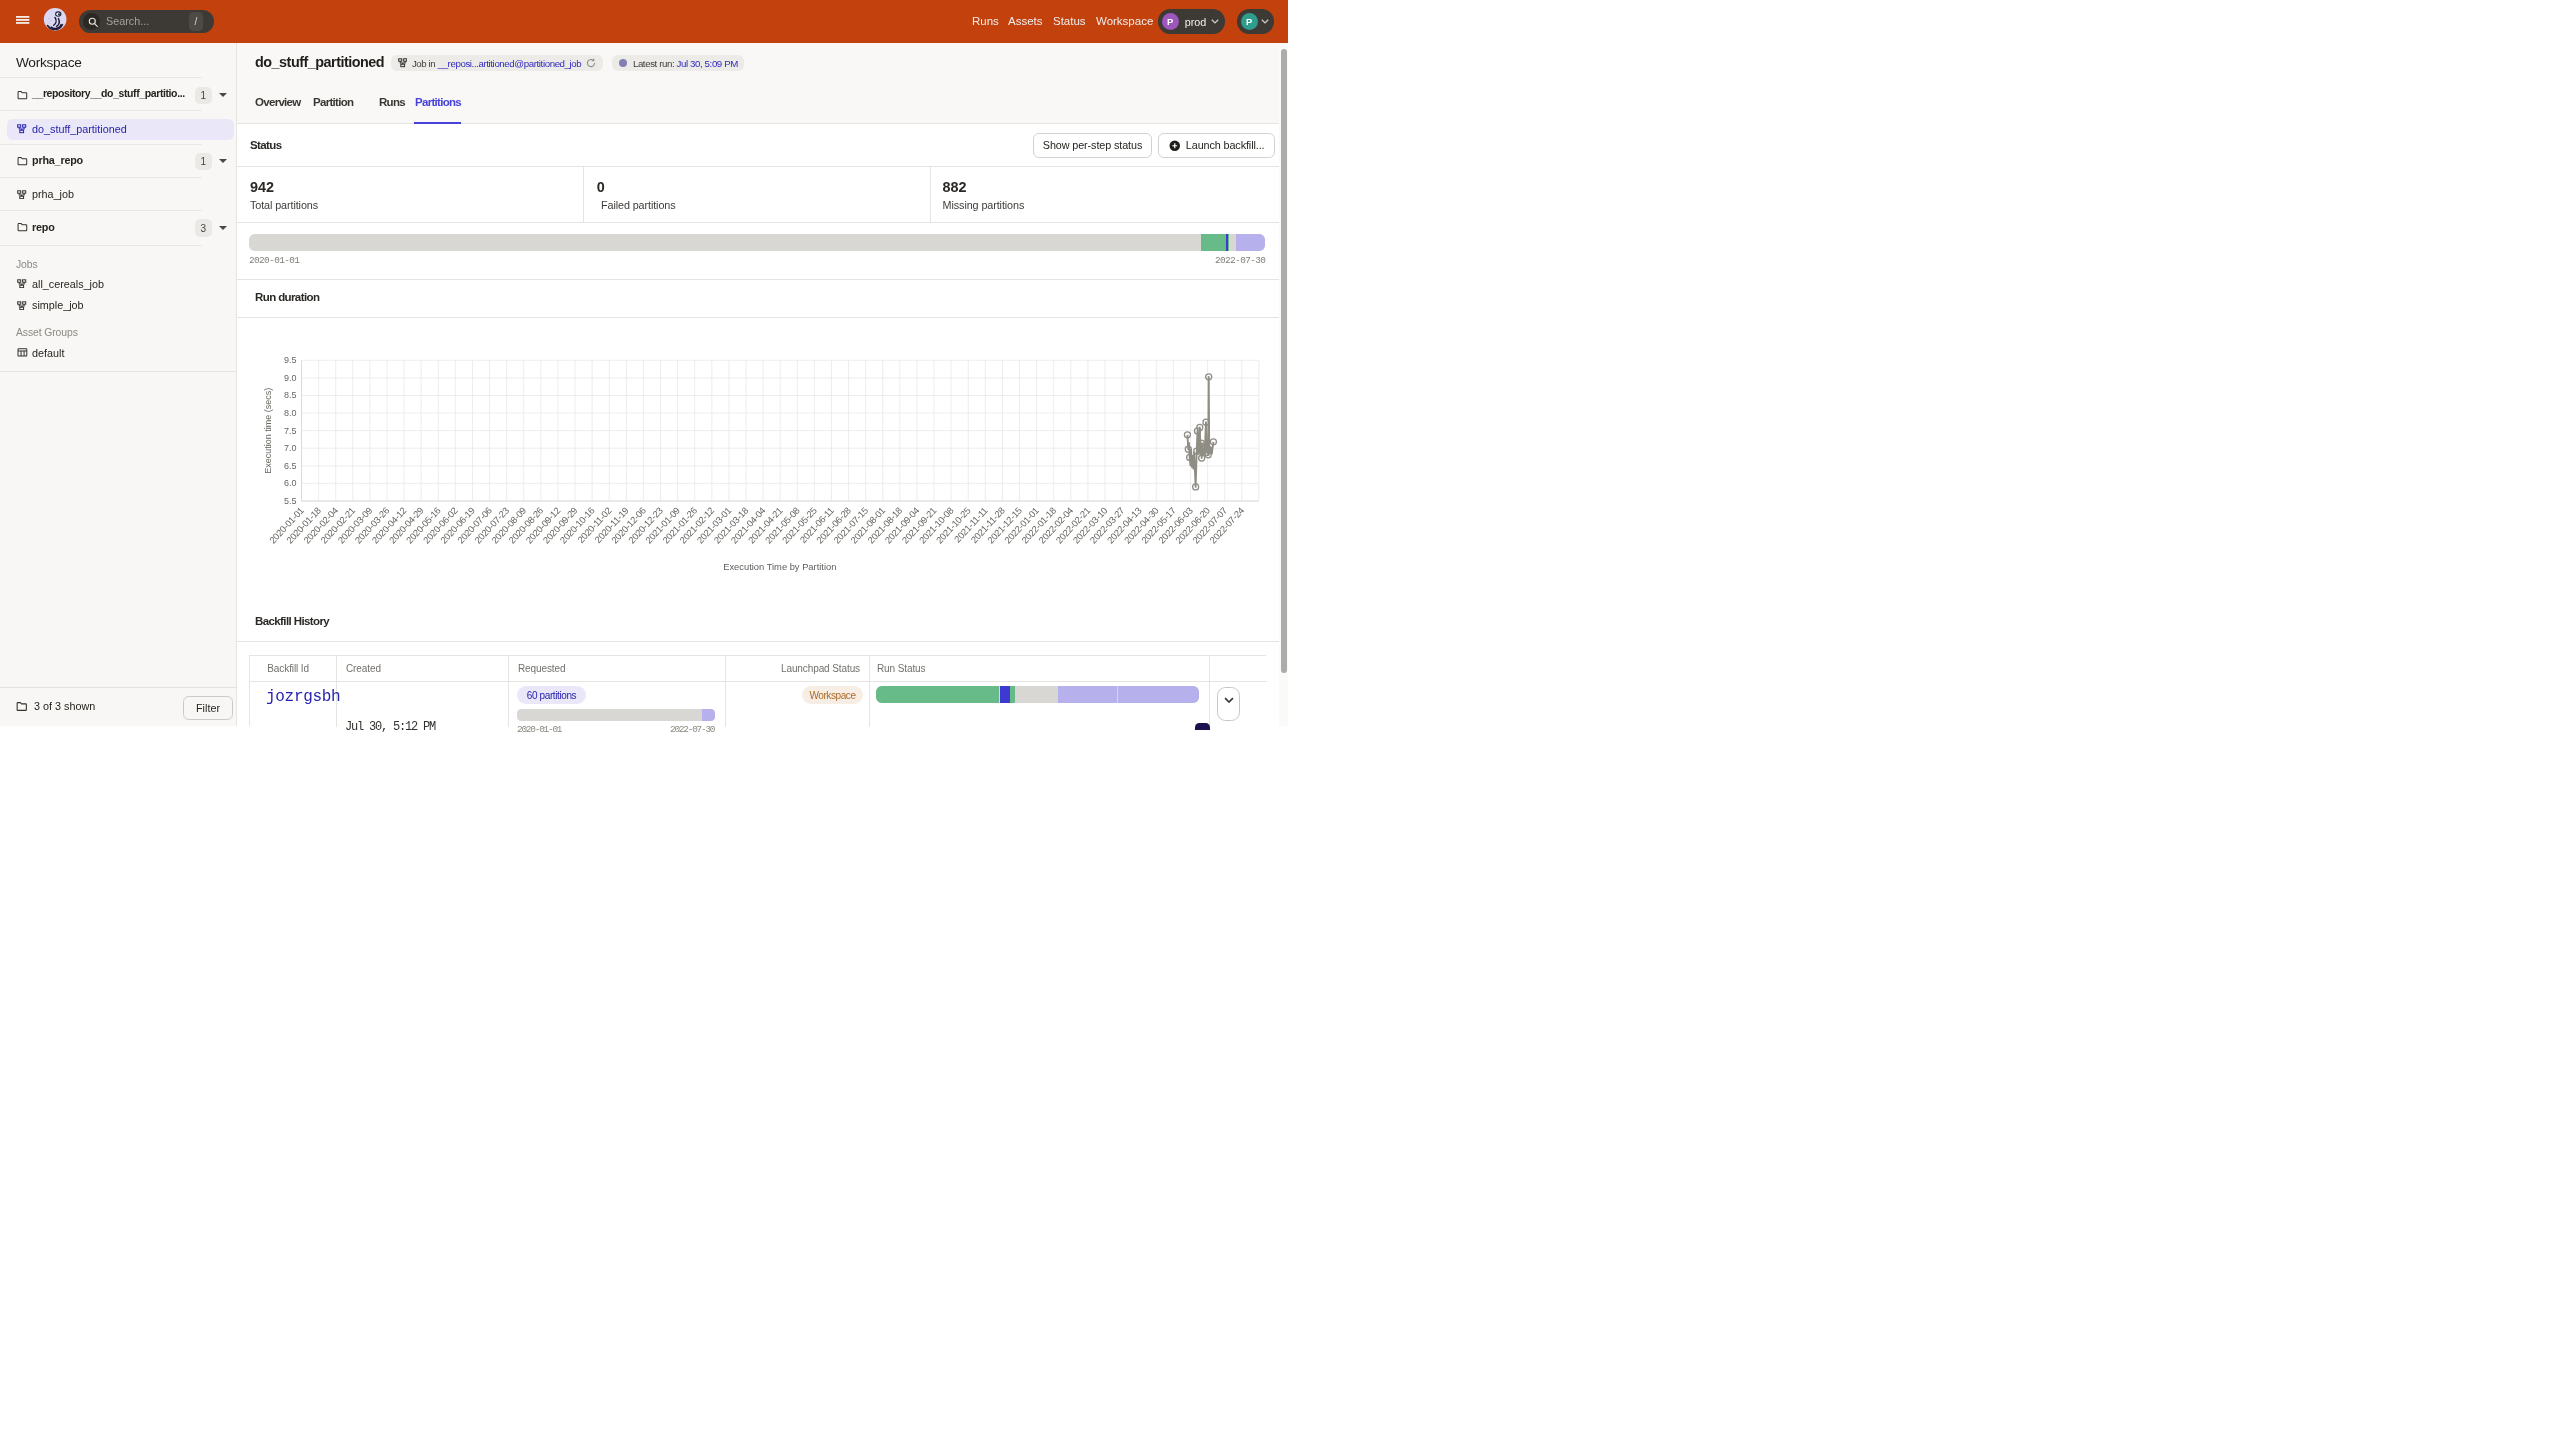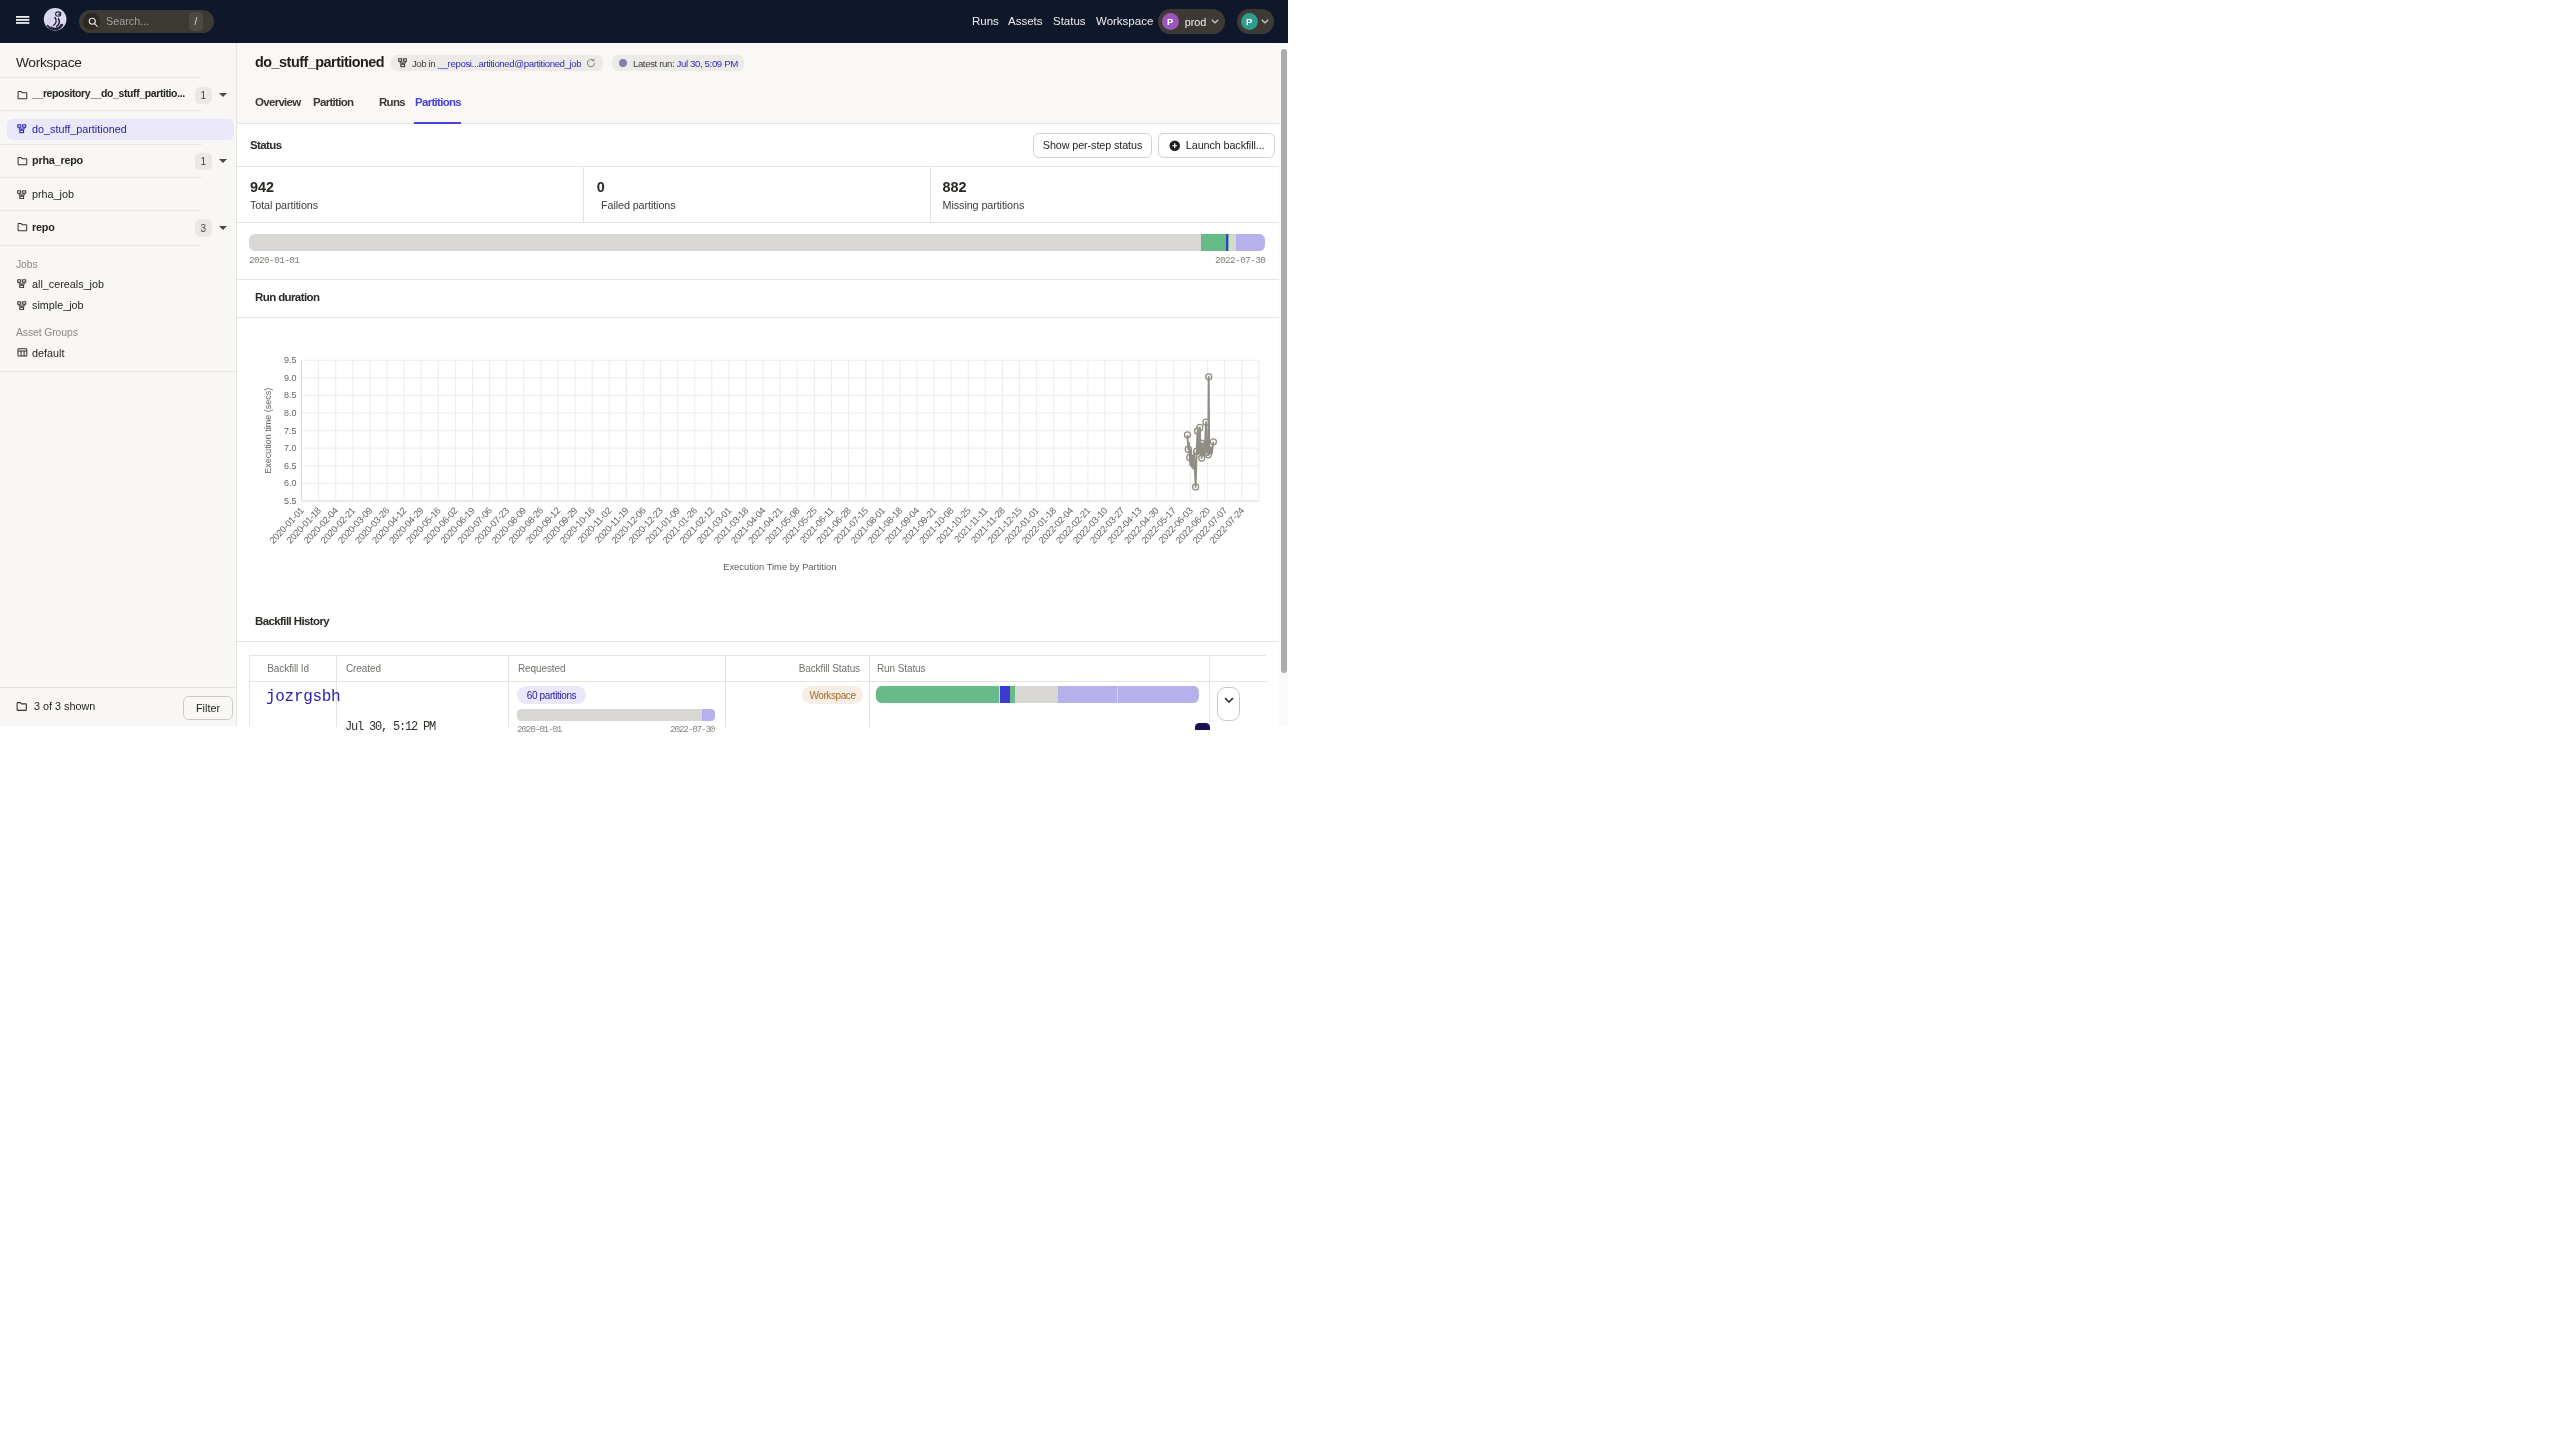--- a/index.html
+++ b/index.html
@@ -1,17 +1,17 @@
 <!DOCTYPE html>
 <html style="font-size:11.5px"><head><meta charset="utf-8">
 <style>
 *{margin:0;padding:0;box-sizing:border-box}
 html,body{width:1288px;height:726px;overflow:hidden;font-family:"Liberation Sans",sans-serif;background:#fff}
 .abs{position:absolute}
-.nav{position:absolute;left:0;top:0;width:1288px;height:43px;background:#0f172a}
+.nav{position:absolute;left:0;top:0;width:1288px;height:43px;background:#c2410c}
 .navlink{position:absolute;top:0;height:43px;line-height:43px;color:#EFEEEC;font-size:11.5px;font-weight:500}
 .pill{position:absolute;top:9.4px;height:24.5px;background:#3D3935;border-radius:12.2px;display:flex;align-items:center}
 .avcirc{width:17.3px;height:17.3px;border-radius:50%;color:#fff;font-size:9.4px;font-weight:700;display:flex;align-items:center;justify-content:center}
 .side{position:absolute;left:0;top:43px;width:237px;height:683px;background:#F8F7F5;border-right:0.7px solid #E7E5E2}
 .srow{position:absolute;left:0;width:202px;border-bottom:0.7px solid #EAE8E5}
 .sname{position:absolute;left:32px;font-size:10.8px;color:#26251F;white-space:nowrap}
 .badge{position:absolute;left:195px;width:16.5px;height:17.3px;background:#EAE9E6;border-radius:5px;font-size:10px;color:#45433E;display:flex;align-items:center;justify-content:center}
 .caret{position:absolute;left:219px;width:0;height:0;border-left:4px solid transparent;border-right:4px solid transparent;border-top:4.7px solid #4A4842}
 .slabel{position:absolute;left:16px;font-size:10.4px;color:#8B8983;letter-spacing:-0.1px}
 .hdrband{position:absolute;left:237px;top:43px;width:1042px;height:81px;background:#F9F8F6;border-bottom:0.7px solid #E6E4E1}
@@ -379,21 +379,21 @@
 <div class="abs" style="left:249px;top:655px;width:1017px;height:71px;border:0.7px solid #E6E4E1;border-bottom:none;border-right:none">
   <div class="vline" style="left:86px;top:0;height:71px"></div>
   <div class="vline" style="left:258px;top:0;height:71px"></div>
   <div class="vline" style="left:475px;top:0;height:71px"></div>
   <div class="vline" style="left:619px;top:0;height:71px"></div>
   <div class="vline" style="left:959px;top:0;height:71px"></div>
   <div class="hline" style="left:0;top:25px;width:1017px"></div>
   <div class="th" style="left:17.3px;top:7.2px">Backfill Id</div>
   <div class="th" style="left:96px;top:7.2px">Created</div>
   <div class="th" style="left:268px;top:7.2px">Requested</div>
-  <div class="th" style="left:502px;top:7.2px;width:108px;text-align:right;white-space:nowrap">Backfill Status</div>
+  <div class="th" style="left:502px;top:7.2px;width:108px;text-align:right;white-space:nowrap">Launchpad Status</div>
   <div class="th" style="left:627px;top:7.2px">Run Status</div>
 </div>
 <div class="abs mono" style="left:266px;top:688px;font-size:16px;color:#2823AE;letter-spacing:-0.3px">jozrgsbh</div>
 <div class="abs mono" style="left:345px;top:720px;font-size:12px;color:#33312C;letter-spacing:-1.2px">Jul 30, 5:12 PM</div>
 <div class="minitag" style="left:517px;top:686px;width:69px;justify-content:center;background:#E9E7F8;color:#2823AE">60 partitions</div>
 <div class="abs" style="left:517px;top:709px;width:198px;height:12.2px;border-radius:4.3px;overflow:hidden;background:#D8D7D4">
   <div class="abs" style="left:185px;top:0;width:13px;height:12.2px;background:#B6B1EC"></div>
 </div>
 <div class="abs mono" style="left:517px;top:724px;font-size:9.4px;letter-spacing:-1.2px;color:#8A8880">2020-01-01</div>
 <div class="abs mono" style="left:670px;top:724px;font-size:9.4px;letter-spacing:-1.2px;color:#8A8880">2022-07-30</div>

